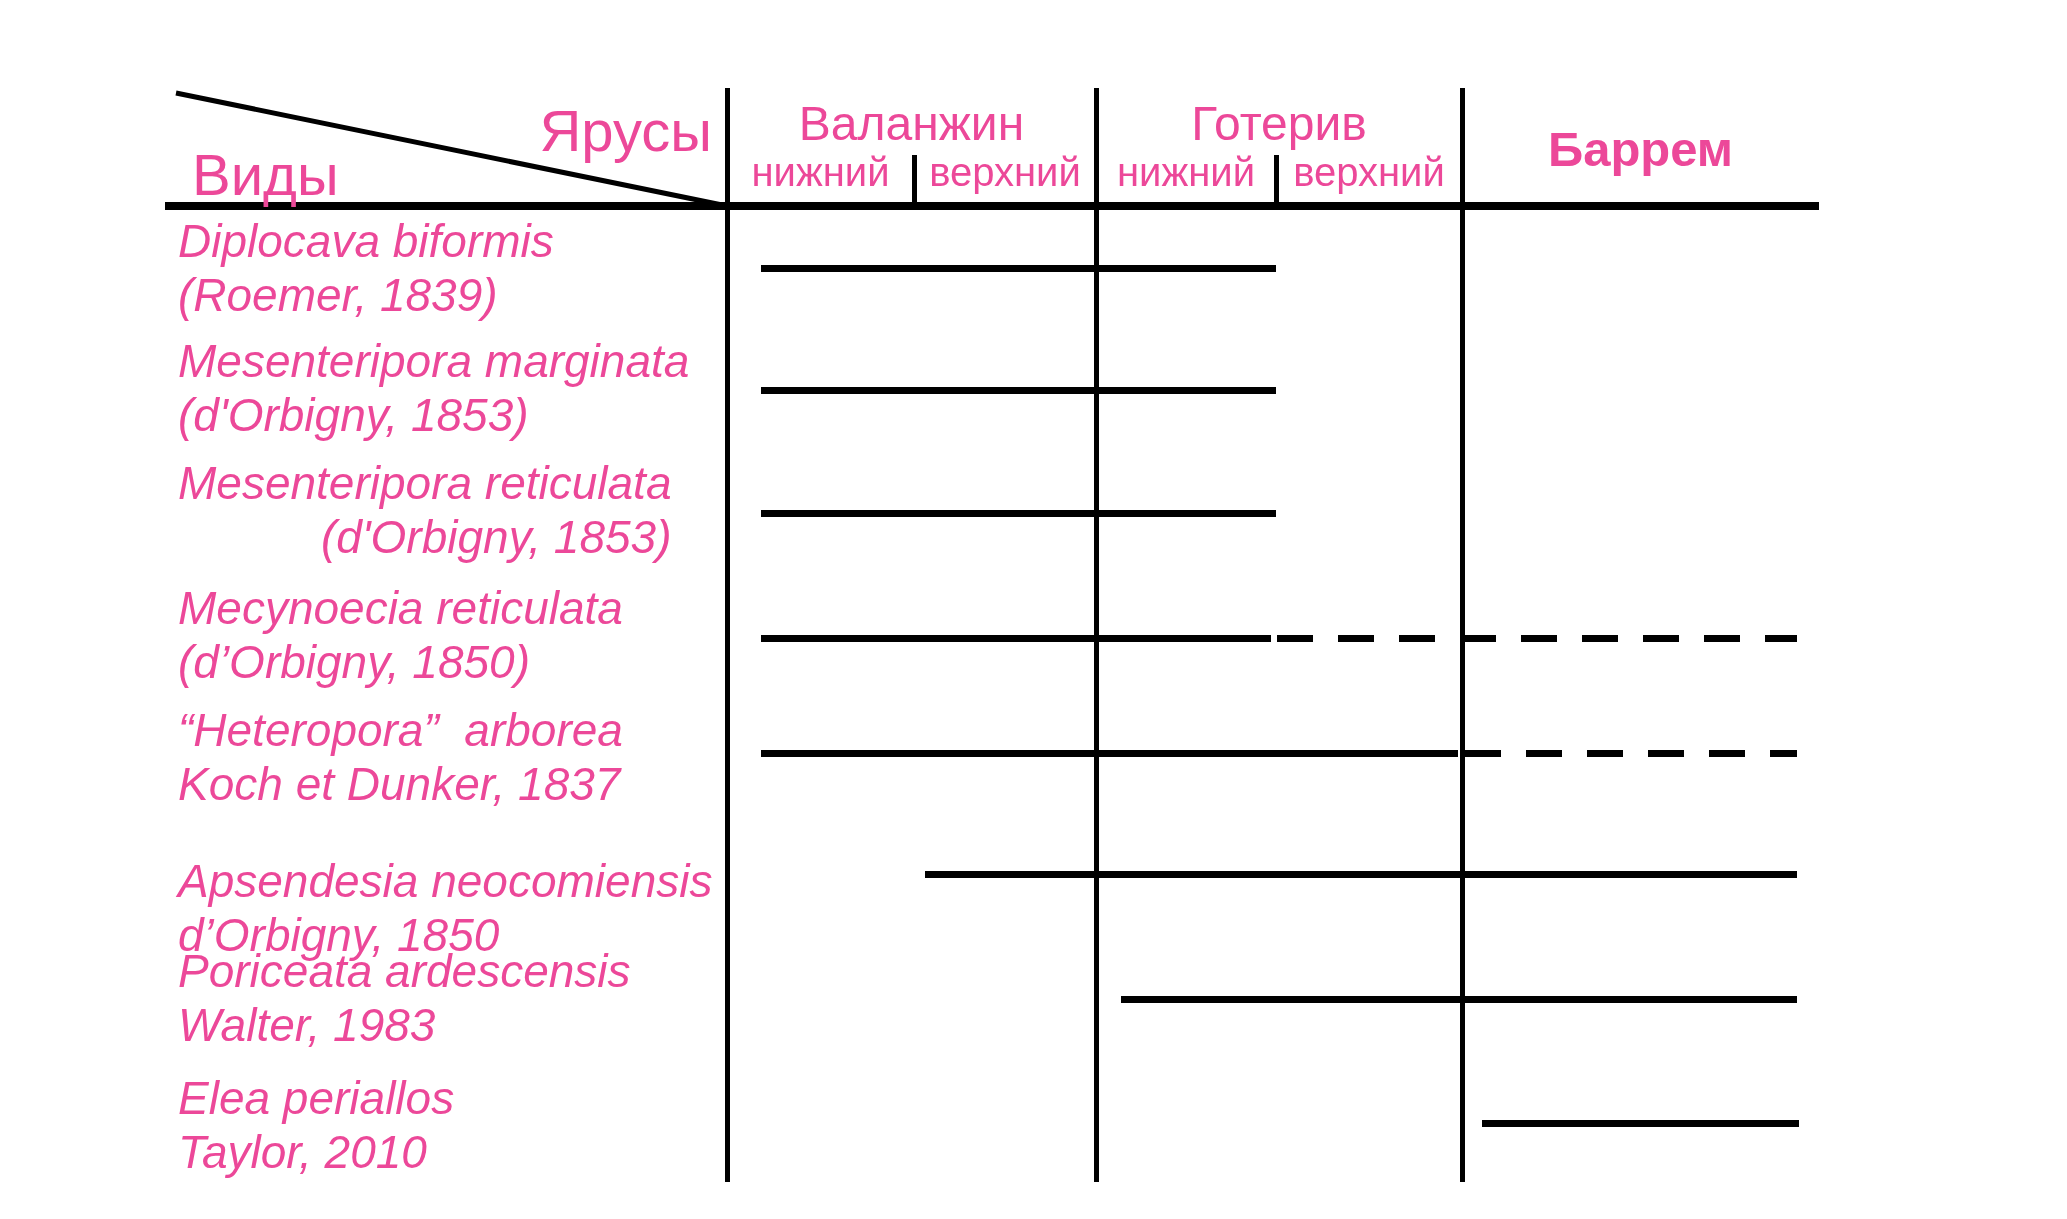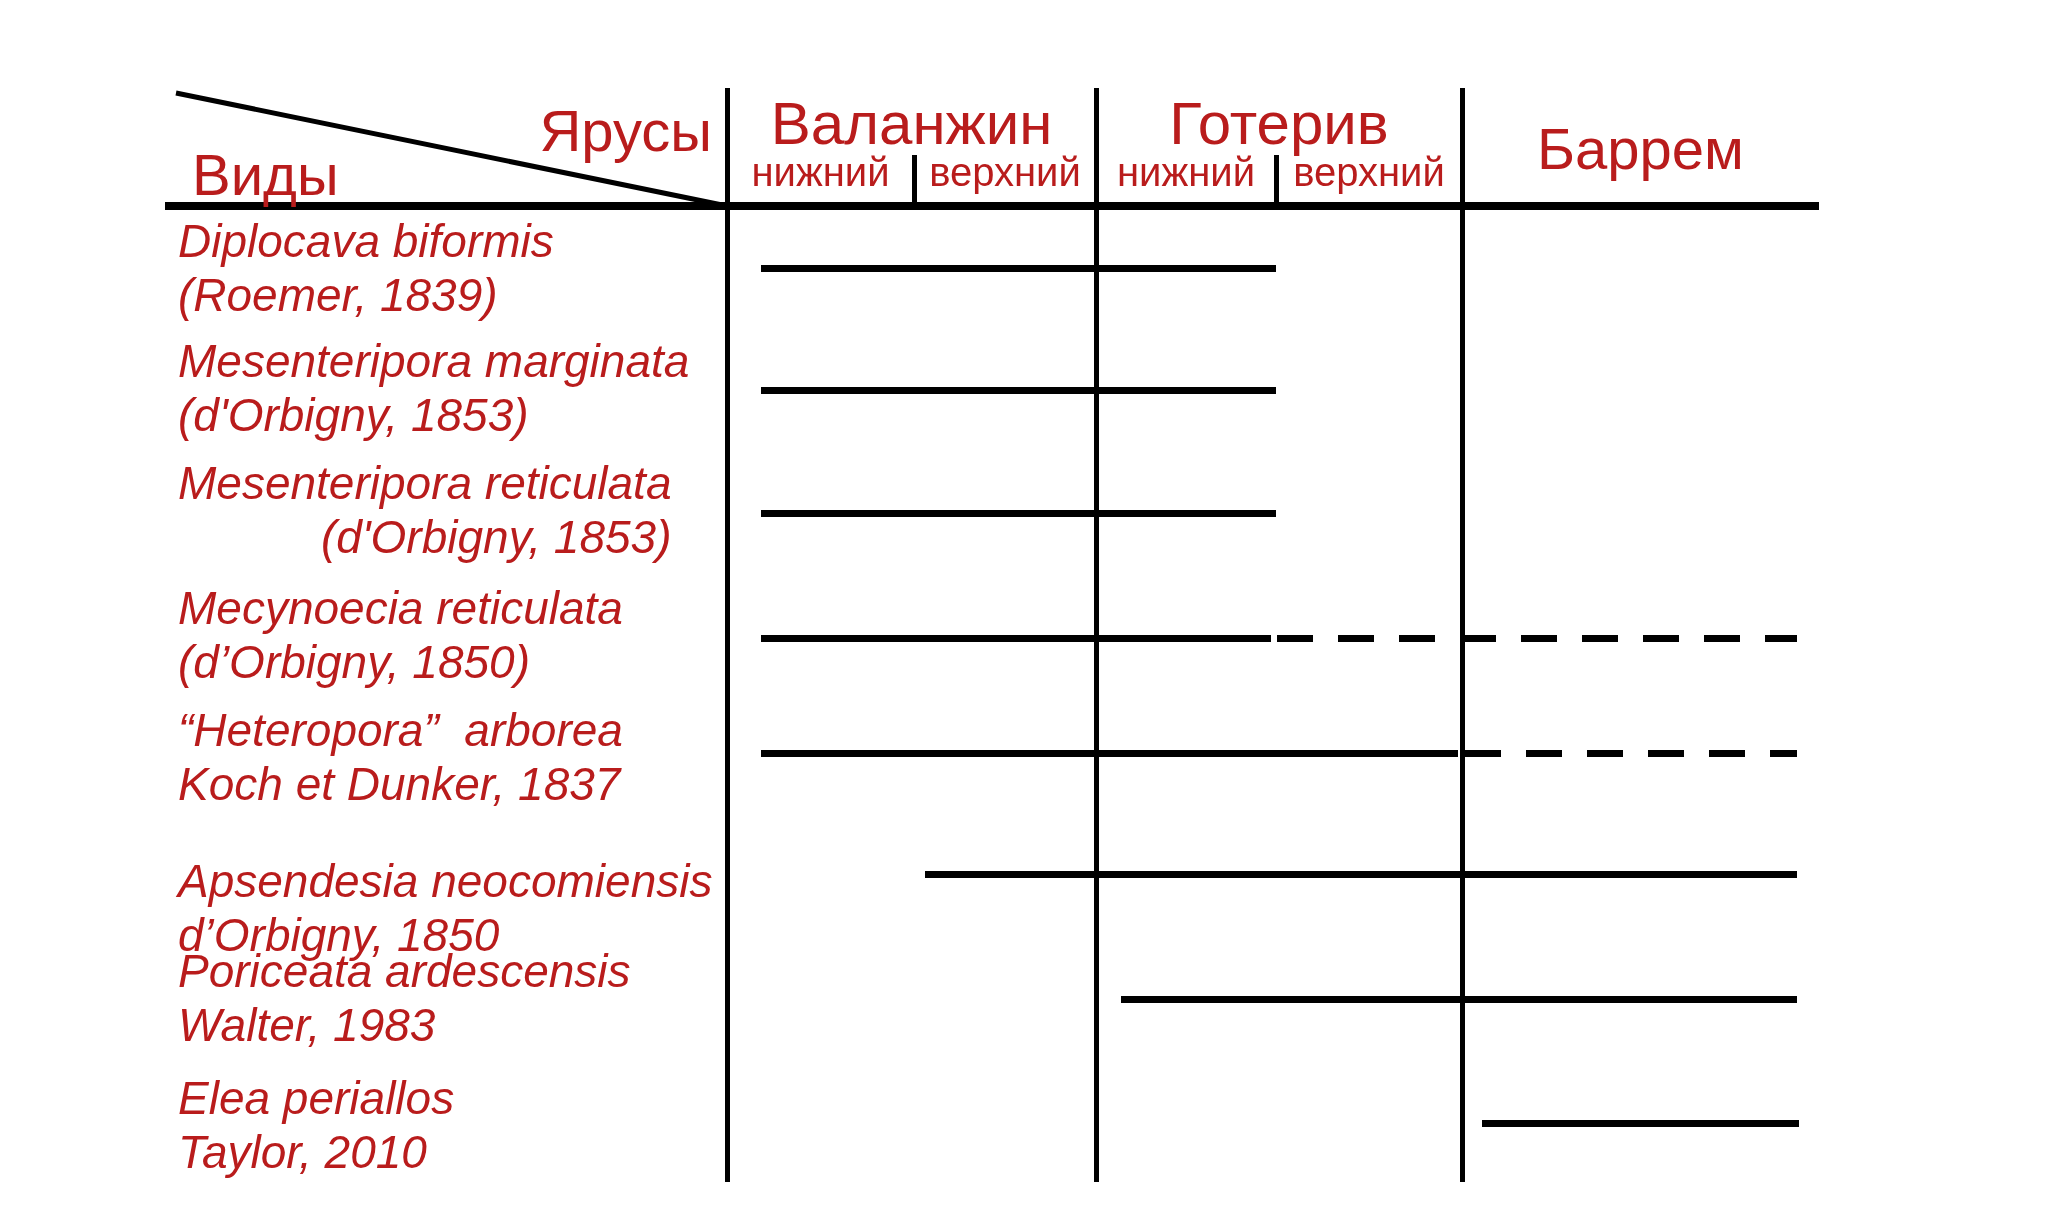--- a/index.html
+++ b/index.html
@@ -1,32 +1,32 @@
 <!DOCTYPE html>
 <html><head>
 <meta charset="utf-8">
 <style>
   html,body{margin:0;padding:0;background:#ffffff;}
   .canvas{
     position:relative;
     width:2067px;height:1219px;
     background:#ffffff;
     font-family:"Liberation Sans","DejaVu Sans",sans-serif;
-    color:#b91c1c;
+    color:#ec4899;
     overflow:hidden;
   }
   svg.gridsvg{position:absolute;left:0;top:0;}
   .lbl{position:absolute;white-space:pre;}
   .corner-lbl{font-size:58px;line-height:62px;}
   .yarusy{left:500px;top:100px;width:212px;text-align:right;}
   .vidy{left:192px;top:144px;}
-  .stage-lbl{font-size:60px;line-height:56px;text-align:center;}
+  .stage-lbl{font-size:48px;line-height:56px;text-align:center;}
   .stage-v{left:727px;width:369px;top:96px;}
   .stage-g{left:1096px;width:366px;top:96px;}
-  .stage-b{left:1462px;width:357px;top:118px;font-size:58px;line-height:62px;}
+  .stage-b{left:1462px;width:357px;top:118px;font-size:49px;line-height:62px;font-weight:bold;}
   .sub-lbl{font-size:40px;line-height:50px;text-align:center;top:147px;}
   .sub-vl{left:727px;width:187px;}
   .sub-vu{left:914px;width:182px;}
   .sub-hl{left:1096px;width:180px;}
   .sub-hu{left:1276px;width:186px;}
   .species{position:absolute;left:178px;font-size:46px;line-height:54px;}
   .species div{white-space:pre;font-style:italic;}
 </style>
 </head>
 <body>

